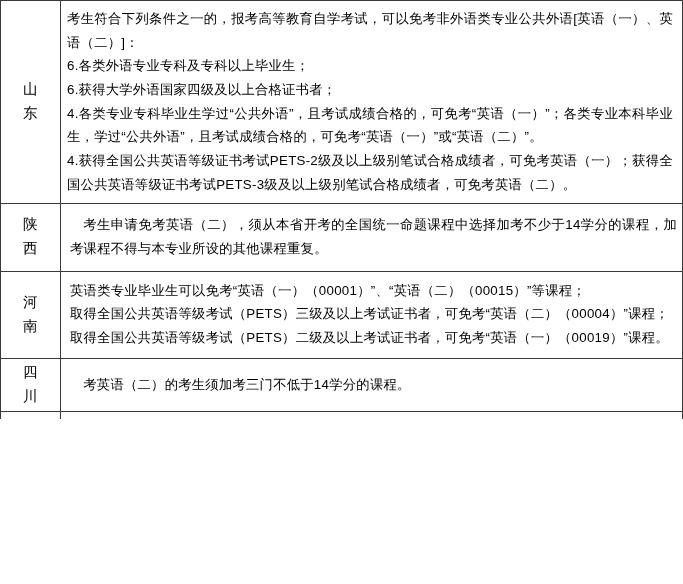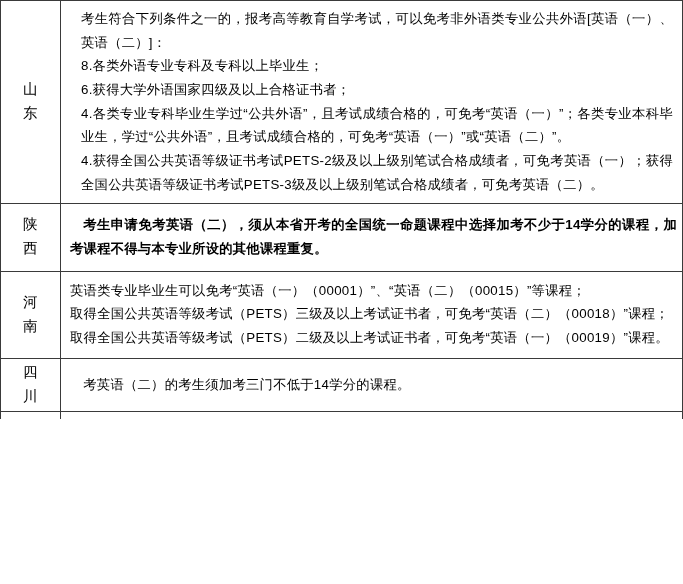--- a/index.html
+++ b/index.html
@@ -44,22 +44,22 @@
     font-size: 13.3px;
     line-height: 1.78;
     text-align: justify;
     margin: 0;
     letter-spacing: 0.02em;
   }
   .indent {
     text-indent: 2em;
   }
   
-  .row-shandong .content-cell { padding: 6px 9px 7px 20px; border-radius: 22px; }
-  .row-shaanxi .content-cell { padding: 9px 5px 10px 9px; font-weight: bold; }
+  .row-shandong .content-cell { padding: 6px 9px 7px 6px; border-radius: 22px; }
+  .row-shaanxi .content-cell { padding: 9px 5px 10px 9px; }
   .row-henan .content-cell { padding: 7px 9px 8px 9px; }
   .row-sichuan .content-cell { padding: 14px 25px 15px 9px; }
   .row-sichuan .para { text-indent: 1em; }
   .row-shaanxi .para { text-indent: 1em; }
   .last-strip td {
     height: 7px;
     border-bottom: none;
   }
 </style>
 </head>
@@ -71,21 +71,21 @@
     <col>
   </colgroup>
   <tbody>
     <tr class="row-shandong">
       <td class="region-cell">
         <span>山</span>
         <span>东</span>
       </td>
       <td class="content-cell">
         <p class="para">考生符合下列条件之一的，报考高等教育自学考试，可以免考非外语类专业公共外语[英语（一）、英语（二）]：</p>
-        <p class="para">8.各类外语专业专科及专科以上毕业生；</p>
+        <p class="para">6.各类外语专业专科及专科以上毕业生；</p>
         <p class="para">6.获得大学外语国家四级及以上合格证书者；</p>
         <p class="para">4.各类专业专科毕业生学过“公共外语”，且考试成绩合格的，可免考“英语（一）”；各类专业本科毕业生，学过“公共外语”，且考试成绩合格的，可免考“英语（一）”或“英语（二）”。</p>
         <p class="para">4.获得全国公共英语等级证书考试PETS-2级及以上级别笔试合格成绩者，可免考英语（一）；获得全国公共英语等级证书考试PETS-3级及以上级别笔试合格成绩者，可免考英语（二）。</p>
       </td>
     </tr>
     <tr class="row-shaanxi">
       <td class="region-cell">
         <span>陕</span>
         <span>西</span>
       </td>
@@ -93,21 +93,21 @@
         <p class="para indent">考生申请免考英语（二），须从本省开考的全国统一命题课程中选择加考不少于14学分的课程，加考课程不得与本专业所设的其他课程重复。</p>
       </td>
     </tr>
     <tr class="row-henan">
       <td class="region-cell">
         <span>河</span>
         <span>南</span>
       </td>
       <td class="content-cell">
         <p class="para">英语类专业毕业生可以免考“英语（一）（00001）”、“英语（二）（00015）”等课程；</p>
-        <p class="para">取得全国公共英语等级考试（PETS）三级及以上考试证书者，可免考“英语（二）（00018）”课程；</p>
+        <p class="para">取得全国公共英语等级考试（PETS）三级及以上考试证书者，可免考“英语（二）（00004）”课程；</p>
         <p class="para">取得全国公共英语等级考试（PETS）二级及以上考试证书者，可免考“英语（一）（00019）”课程。</p>
       </td>
     </tr>
     <tr class="row-sichuan">
       <td class="region-cell">
         <span>四</span>
         <span>川</span>
       </td>
       <td class="content-cell">
         <p class="para indent">考英语（二）的考生须加考三门不低于14学分的课程。</p>

